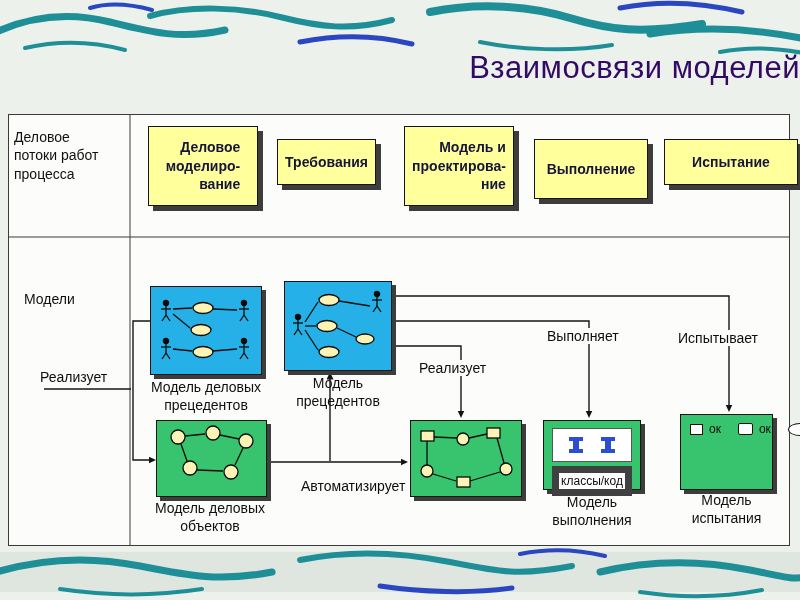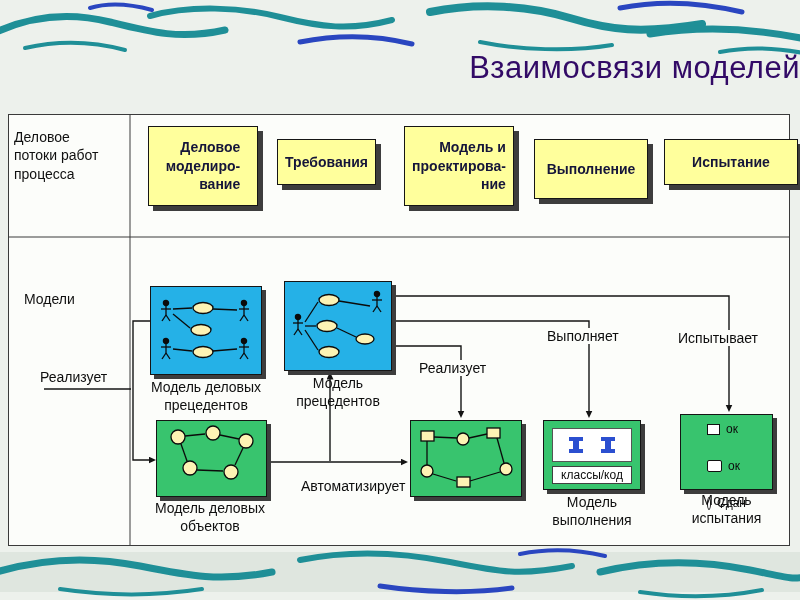--- a/index.html
+++ b/index.html
@@ -45,24 +45,24 @@
   }
   .relation{
     position:absolute;font-size:14px;color:#0d0d0d;
   }
   .mask{background:#fcfdfa;padding:0 2px;}
   .impl-top{
     margin:7px 8px 4px 8px;height:32px;background:#ffffff;border:1px solid #555;
     display:flex;align-items:center;justify-content:center;gap:14px;
   }
   .impl-caption{
-    margin:0 8px;background:#ffffff;border:1px solid #404040;
+    margin:0 8px;background:#ffffff;border:7px solid #404040;
     font-size:12px;text-align:center;padding:1px 0;color:#0d0d0d;
   }
-  .test-rows{display:flex;flex-direction:column;gap:23px;padding:7px 26px;}
+  .test-rows{display:flex;gap:17px;padding:7px 9px;}
   .test-row{display:flex;align-items:center;gap:6px;font-size:12px;color:#0d0d0d;}
   .chk{display:inline-block;background:#ffffff;border:1px solid #111;box-sizing:border-box;}
   .chk.square{width:13px;height:11px;}
   .chk.square2{width:15px;height:12px;border-radius:2px;}
   .chk.oval{width:24px;height:13px;border-radius:50%;}
 </style>
 </head>
 <body>
 
 <div class="slide">

